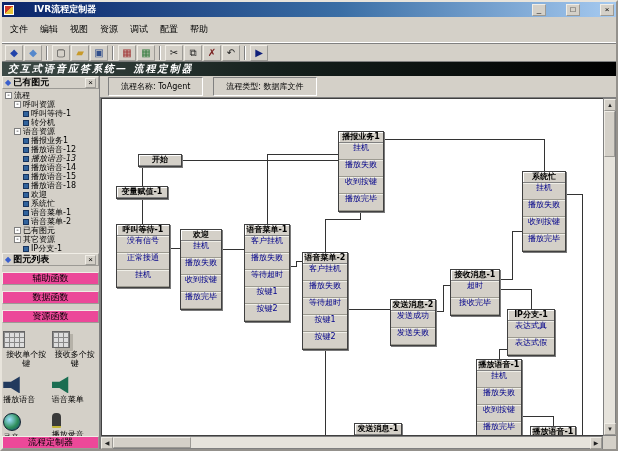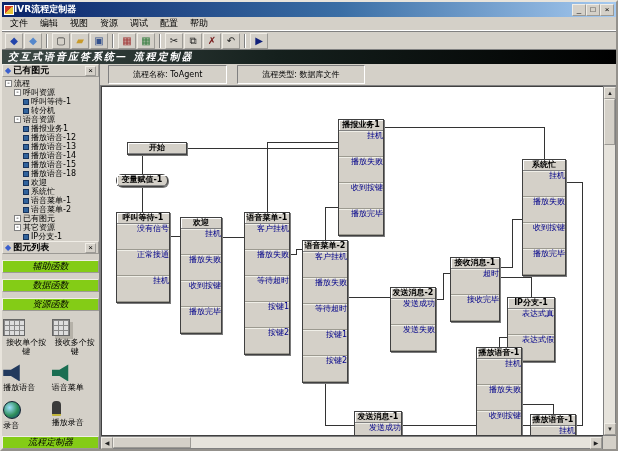--- a/index.html
+++ b/index.html
@@ -2,27 +2,27 @@
 <html><head>
 <meta charset="utf-8">
 <style>
   * { box-sizing: border-box; margin: 0; padding: 0; }
   html,body { width:618px; height:451px; }
   body { font-family: "DejaVu Sans", sans-serif; background:#d4d0c8; }
 
   .window { width:618px; height:451px; border:2px outset #e8e4dc; display:flex; flex-direction:column; background:#d4d0c8; overflow:hidden; }
 
   
-  .titlebar { height:15px; background:linear-gradient(90deg,#0a246a,#3a6ea5 55%,#a6caf0); display:flex; align-items:center; gap:0; padding:0 2px; flex:0 0 auto; }
+  .titlebar { height:15px; background:linear-gradient(90deg,#0a246a,#3a6ea5 55%,#a6caf0); display:flex; align-items:center; gap:20px; padding:0 2px; flex:0 0 auto; }
   .app-icon { width:10px; height:10px; background:linear-gradient(135deg,#d23a2a 50%,#e8c53a 50%); border:1px solid #fff; flex:0 0 auto; }
   .title-text { color:#fff; font-size:9px; font-weight:bold; flex:1; white-space:nowrap; overflow:hidden; }
   .win-btn { width:14px; height:12px; background:#d4d0c8; border:1px outset #f0ede6; font-size:8px; line-height:10px; text-align:center; color:#000; }
 
   
-  .menubar { height:14px; display:flex; align-items:center; font-size:9px; padding-left:2px; border-bottom:1px solid #fff; flex:0 0 auto; }
+  .menubar { height:26px; display:flex; align-items:center; font-size:9px; padding-left:2px; border-bottom:1px solid #fff; flex:0 0 auto; }
   .menu-item { padding:0 6px; white-space:nowrap; }
 
   
   .toolbar { height:19px; display:flex; align-items:center; gap:1px; padding:1px 3px; border-top:1px solid #808080; border-bottom:1px solid #808080; flex:0 0 auto; }
   .tb-btn { width:18px; height:16px; background:#d4d0c8; border:1px outset #f0ede6; font-size:10px; line-height:14px; text-align:center; padding:0; }
   .tb-glyph { display:inline-block; }
   .tb-sep { width:2px; height:14px; border-left:1px solid #808080; border-right:1px solid #fff; margin:0 3px; }
 
   
   .banner { height:14px; background:linear-gradient(90deg,#3d4a46,#15201d 45%,#000); color:#fff; font-size:10px; font-weight:bold; font-style:italic; letter-spacing:2px; display:flex; align-items:center; padding-left:6px; flex:0 0 auto; white-space:nowrap; }
@@ -34,45 +34,45 @@
   .panel-bullet { font-size:8px; color:#3a5fcd; line-height:1; }
   .panel-title { flex:1; overflow:hidden; }
   .panel-close { width:11px; height:10px; border:1px outset #f0ede6; background:#d4d0c8; font-size:8px; line-height:7px; text-align:center; padding:0; }
 
   .tree { height:164px; flex:0 0 auto; overflow:hidden; padding:2px 0 0 3px; font-size:8px; }
   .tree-row { display:flex; align-items:center; gap:2px; height:9px; white-space:nowrap; }
   .expander { width:7px; height:7px; flex:0 0 auto; border:1px solid #808080; background:#fff; font-size:7px; line-height:4px; text-align:center; }
   .leaf-ico { width:6px; height:6px; flex:0 0 auto; background:#31639c; border:1px solid #17335c; }
   .tree-label { overflow:hidden; }
 
-  .group-btn { height:13px; flex:0 0 auto; background:#84cc16; border:1px outset #f0ede6; font-size:9px; line-height:11px; text-align:center; padding:0; width:100%;font-style:italic; }
+  .group-btn { height:13px; flex:0 0 auto; background:#ec4899; border:1px outset #f0ede6; font-size:9px; line-height:11px; text-align:center; padding:0; width:100%; }
 
   .tool-grid { flex:1; display:grid; grid-template-columns:1fr 1fr; align-content:start; justify-items:center; row-gap:8px; padding-top:8px; overflow:hidden; }
   .tool { width:46px; display:flex; flex-direction:column; align-items:flex-start; font-size:8px; text-align:center; line-height:1.15; }
   .tool-ico { width:22px; height:17px; margin-bottom:2px; flex:0 0 auto; }
   .ico-receive-single-key { background-color:#ddd; border:1px solid #666; background-image:linear-gradient(#888 1px,transparent 1px),linear-gradient(90deg,#888 1px,transparent 1px); background-size:5px 5px; }
   .ico-receive-multi-key { width:18px; background-color:#ddd; border:1px solid #666; background-image:linear-gradient(#888 1px,transparent 1px),linear-gradient(90deg,#888 1px,transparent 1px); background-size:5px 5px; box-shadow:3px 3px 0 #b5b1a8; }
   .ico-play-voice { background:#223a5e; clip-path:polygon(0 32%,35% 32%,75% 0,75% 100%,35% 68%,0 68%); }
   .ico-voice-menu { background:#1a6e52; clip-path:polygon(0 32%,35% 32%,75% 0,75% 100%,35% 68%,0 68%); }
   .ico-record { width:18px; height:18px; border-radius:50%; background:radial-gradient(circle at 35% 35%,#9fe0ff,#2f8f5a 55%,#0a3c78); border:1px solid #123; }
   .ico-play-record { width:9px; height:15px; background:#3a3a3a; border-radius:4px 4px 1px 1px; border-bottom:2px solid #c2b53a; }
 
   
   .canvas-col { flex:1; display:flex; flex-direction:column; min-width:0; }
   .canvas-header { height:22px; flex:0 0 auto; display:flex; align-items:center; gap:10px; padding:0 8px; background:#d4d0c8; border-bottom:1px solid #808080; }
-  .field-box { font-size:8px; padding:3px 24px; background:#d4d0c8; border:1px solid #808080; border-right-color:#fff; border-bottom-color:#fff; white-space:nowrap; }
+  .field-box { font-size:8px; padding:3px 12px; background:#d4d0c8; border:1px solid #808080; border-right-color:#fff; border-bottom-color:#fff; white-space:nowrap; }
 
   .canvas-viewport { flex:1; display:flex; min-height:0; border-left:1px solid #808080; }
   .canvas-area { position:relative; flex:1; background:#fff; overflow:hidden; border:1px solid #404040; border-right:none; }
   .edge-layer { position:absolute; left:0; top:0; width:100%; height:100%; }
   .edge-layer polyline { fill:none; stroke:#333; stroke-width:1; shape-rendering:crispEdges; }
 
   .node { position:absolute; background:#d4d0c8; border:1px solid #404040; box-shadow:1px 1px 0 #7a7a7a; font-size:8px; }
   .node-title { height:11px; line-height:10px; text-align:center; font-weight:bold; color:#000; border-bottom:1px solid #808080; box-shadow:inset 1px 1px 0 #fff; overflow:hidden; white-space:nowrap; }
-  .node-item { height:26px; line-height:9px; text-align:right; color:#00008b; box-shadow:inset 0 1px 0 #f0efe8, inset 0 -1px 0 #9c9a90; overflow:hidden; white-space:nowrap; }
+  .node-item { height:17px; line-height:9px; text-align:center; color:#00008b; box-shadow:inset 0 1px 0 #f0efe8, inset 0 -1px 0 #9c9a90; overflow:hidden; white-space:nowrap; }
 
   
   .vscroll { width:13px; flex:0 0 auto; display:flex; flex-direction:column; background:#e6e3dc; border:1px solid #808080; }
   .hscroll-row { height:13px; flex:0 0 auto; display:flex; }
   .hscroll { flex:1; display:flex; background:#e6e3dc; border:1px solid #808080; }
   .scroll-btn { width:12px; height:12px; flex:0 0 auto; background:#d4d0c8; border:1px outset #f0ede6; font-size:6px; line-height:10px; text-align:center; padding:0; color:#222; }
   .v-thumb { height:46px; width:100%; background:#d4d0c8; border:1px outset #f0ede6; }
   .h-thumb { width:78px; height:100%; background:#d4d0c8; border:1px outset #f0ede6; }
   .v-track,.h-track { flex:1; }
   .scroll-corner { width:13px; height:13px; background:#d4d0c8; flex:0 0 auto; }
@@ -154,21 +154,21 @@
             <span class="tree-label">语音资源</span>
           </div>
           <div class="tree-row" style="padding-left: 18px;">
             <span class="leaf-ico"></span>
             <span class="tree-label">播报业务1</span>
           </div>
           <div class="tree-row" style="padding-left: 18px;">
             <span class="leaf-ico"></span>
             <span class="tree-label">播放语音-12</span>
           </div>
-          <div class="tree-row" style="padding-left: 18px;">
+          <div class="tree-row" style="padding-left: 18px; font-style: italic;">
             <span class="leaf-ico"></span>
             <span class="tree-label">播放语音-13</span>
           </div>
           <div class="tree-row" style="padding-left: 18px;">
             <span class="leaf-ico"></span>
             <span class="tree-label">播放语音-14</span>
           </div>
           <div class="tree-row" style="padding-left: 18px;">
             <span class="leaf-ico"></span>
             <span class="tree-label">播放语音-15</span>
@@ -263,24 +263,24 @@
               <polyline points="246,210 288,210"></polyline>
               <polyline points="334,212 341,212 341,186 348,186"></polyline>
               <polyline points="398,180 410,180 410,132 442,132 442,119"></polyline>
               <polyline points="398,190 429,190 429,210"></polyline>
               <polyline points="429,239 429,250 397,250 397,260"></polyline>
               <polyline points="223,209 223,338 252,338"></polyline>
               <polyline points="397,307 397,317 451,317 451,327"></polyline>
               <polyline points="464,95 480,95 480,338 474,338"></polyline>
               <polyline points="300,338 428,338"></polyline>
             </svg>
-        <div class="node" style="left: 25px; top: 55px; width: 60px;">
+        <div class="node" style="left: 36px; top: 55px; width: 44px;">
               <div class="node-title">开始</div>
             </div>
-            <div class="node" style="left: 14px; top: 87px; width: 52px; border-radius: 6px;">
+            <div class="node" style="left: 14px; top: 87px; width: 52px;">
               <div class="node-title">变量赋值-1</div>
             </div>
             <div class="node" style="left: 14px; top: 125px; width: 54px;">
               <div class="node-title">呼叫等待-1</div>
               <div class="node-item">没有信号</div>
               <div class="node-item">正常接通</div>
               <div class="node-item">挂机</div>
             </div>
             <div class="node" style="left: 78px; top: 130px; width: 42px;">
               <div class="node-title">欢迎</div>

